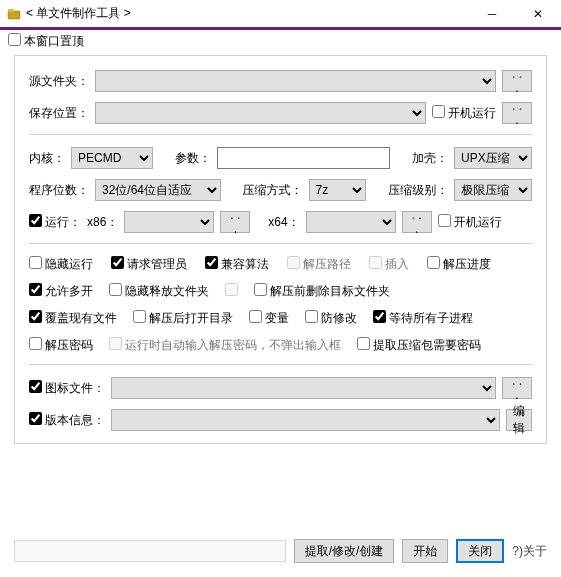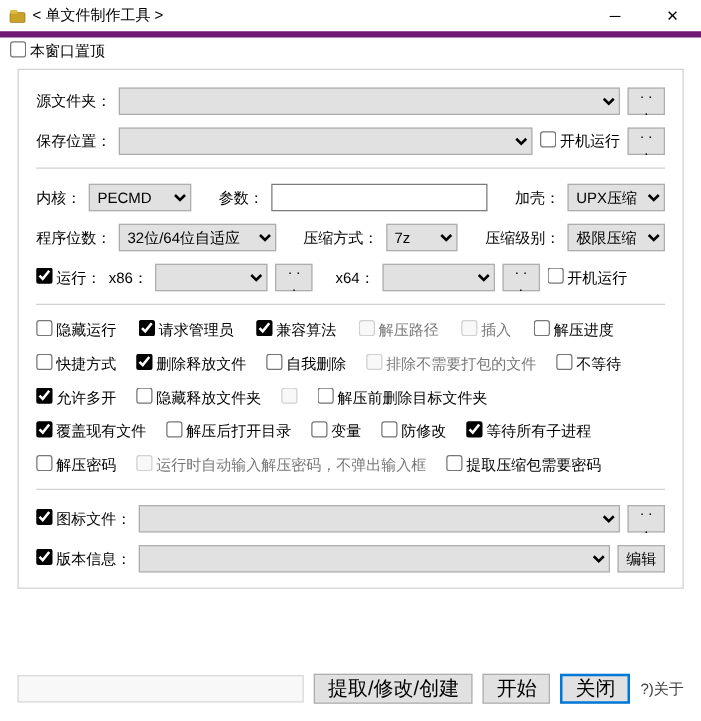--- a/index.html
+++ b/index.html
@@ -8,21 +8,21 @@
       background: #fff;
       font-family: "Microsoft YaHei", "SimSun", Arial, sans-serif;
       font-size: 12px;
       color: #000;
       width: 561px; height: 577px;
       overflow: hidden;
     }
     .titlebar {
       display: flex; align-items: center;
       height: 30px;
-      border-bottom: 5px solid #701a75;
+      border-bottom: 3px solid #701a75;
       padding-left: 6px;
       background: #fff;
     }
     .titlebar .icon { width: 16px; height: 16px; margin-right: 4px; display:flex;align-items:center;justify-content:center; }
     .titlebar .title { font-size: 12px; color: #000; }
     .titlebar .spacer { flex: 1; }
     .tbtn { width: 46px; height: 30px; display:flex;align-items:center;justify-content:center; }
     .tbtn span { font-size: 12px; color: #000; }
     .topbar { padding: 3px 8px 5px 8px; display:flex; align-items:center; }
     .frame {
@@ -63,21 +63,21 @@
     .bottombar {
       position: absolute; bottom: 0; left:0; right:0;
       padding: 8px 14px 14px 14px;
       display:flex; align-items:center; gap:8px;
     }
     .status { flex:1; height:22px; border:1px solid #d8d8d8; background:#f8f8f8; }
     .mainbtn {
       height: 24px; padding: 0 10px;
       border: 1px solid #adadad;
       background: #e1e1e1;
-      font-size:16px; display:flex;align-items:center;justify-content:center;
+      font-size:12px; display:flex;align-items:center;justify-content:center;
       white-space:nowrap;
     }
     .mainbtn.primary { border: 2px solid #0078d7; background:#e1e1e1; height:24px; }
     .link { color:#404040; font-size:12px; cursor:pointer; }
     input[type=checkbox] { accent-color: #000; }
   </style>
 </head>
 <body>
 
 <div class="titlebar">
@@ -196,42 +196,20 @@
     <label class="cb dis">
         <input type="checkbox" disabled="" style="">
         <span>插入</span>
       </label>
     <label class="cb">
         <input type="checkbox" style="">
         <span>解压进度</span>
       </label>
   </div>
 
-  <div class="optgrid2">
-    <label class="cb">
-        <input type="checkbox" style="">
-        <span>快捷方式</span>
-      </label>
-    <label class="cb">
-        <input type="checkbox" checked="" style="">
-        <span>删除释放文件</span>
-      </label>
-    <label class="cb">
-        <input type="checkbox" style="">
-        <span>自我删除</span>
-      </label>
-    <label class="cb dis">
-        <input type="checkbox" disabled="" style="">
-        <span>排除不需要打包的文件</span>
-      </label>
-    <label class="cb">
-        <input type="checkbox" style="">
-        <span>不等待</span>
-      </label>
-  </div>
 
   <div class="optgrid2">
     <label class="cb">
         <input type="checkbox" checked="" style="">
         <span>允许多开</span>
       </label>
     <label class="cb">
         <input type="checkbox" style="">
         <span>隐藏释放文件夹</span>
       </label>
@@ -292,21 +270,21 @@
     <select class="combo flex"></select>
     <button class="btnbrowse">. . .</button>
   </div>
 
   <div class="row" style="margin-bottom:2px">
     <label class="cb">
       <input type="checkbox" checked="" style="">
         <span>版本信息：</span>
     </label>
     <select class="combo flex"></select>
-    <button class="btnbrowse" style="width:38px">编辑</button>
+    <button class="btnbrowse" style="width:26px">编辑</button>
   </div>
 
 </div>
 
 <div class="bottombar">
   <div class="status"></div>
   <button class="mainbtn">提取/修改/创建</button>
   <button class="mainbtn">开始</button>
   <button class="mainbtn primary">关闭</button>
   <span class="link">?)关于</span>

